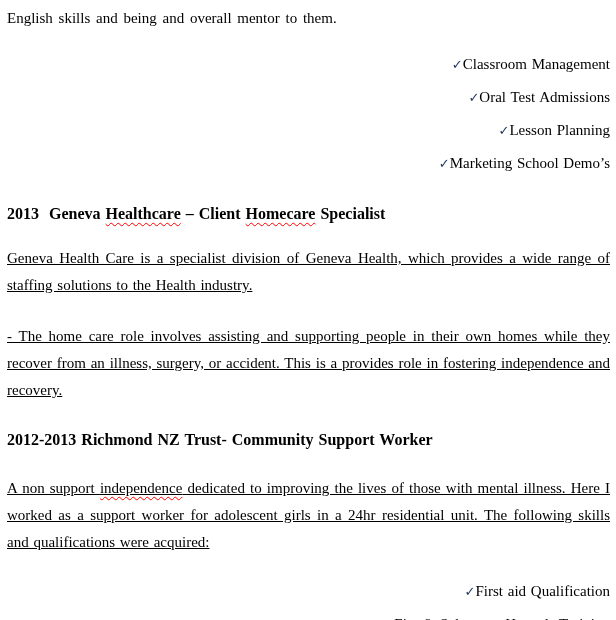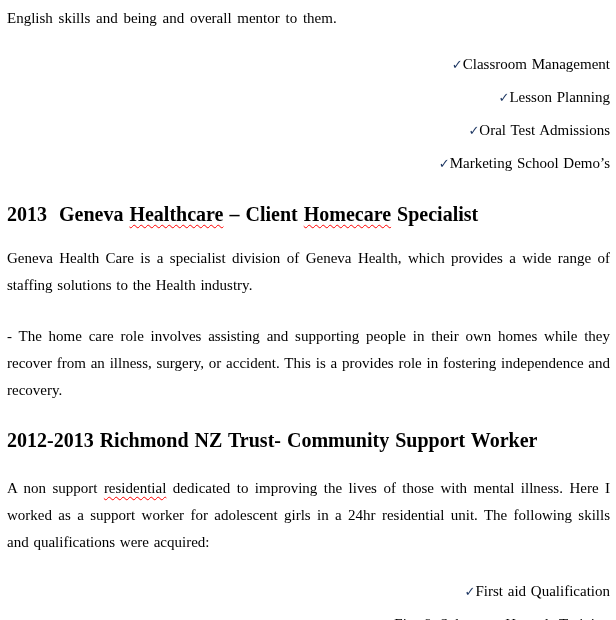--- a/index.html
+++ b/index.html
@@ -18,27 +18,28 @@
     margin: 0;
     line-height: 24px;
     text-align: left;
     word-spacing: 2px;
   }
   .para {
     margin: 0;
     line-height: 27px;
     text-align: justify;
     word-spacing: 1px;
+    text-decoration: underline;
   }
   .para-1 { margin-top: 19px; }
   .para-2 { margin-top: 24px; }
   .para-3 { margin-top: 23px; }
   .heading {
     margin: 0;
-    font-size: 20px;
+    font-size: 16px;
     font-weight: bold;
     line-height: 24px;
     word-spacing: 1px;
   }
   .heading-1 { margin-top: 22px; }
   .heading-2 { margin-top: 24px; }
   .check-list {
     list-style: none;
     margin: 0;
     padding: 0;
@@ -72,39 +73,39 @@
 
 <div class="page">
 
   <p class="intro">English skills and being and overall mentor to them.</p>
 
   <ul class="check-list list-1">
     <li>
       <span class="check">✓</span><span>Classroom Management</span>
     </li>
     <li>
-      <span class="check">✓</span><span>Lesson Planning</span>
+      <span class="check">✓</span><span>Oral Test Admissions</span>
     </li>
     <li>
-      <span class="check">✓</span><span>Oral Test Admissions</span>
+      <span class="check">✓</span><span>Lesson Planning</span>
     </li>
     <li>
       <span class="check">✓</span><span>Marketing School Demo’s</span>
     </li>
   </ul>
 
   <h2 class="heading heading-1"><span>2013&nbsp; Geneva </span><span class="misspelled">Healthcare</span><span> – Client </span><span class="misspelled">Homecare</span><span> Specialist</span></h2>
 
   <p class="para para-1">Geneva Health Care is a specialist division of Geneva Health, which provides a wide range of staffing solutions to the Health industry.</p>
 
   <p class="para para-2">- The home care role involves assisting and supporting people in their own homes while they recover from an illness, surgery, or accident.  This is a provides role in fostering independence and recovery.</p>
 
   <h2 class="heading heading-2">2012-2013 Richmond NZ Trust- Community Support Worker</h2>
 
-  <p class="para para-3"><span>A non support </span><span class="misspelled">residential</span><span> dedicated to improving the lives of those with mental illness. Here I worked as a support worker for adolescent girls in a 24hr residential unit. The following skills and qualifications were acquired:</span></p>
+  <p class="para para-3"><span>A non support </span><span class="misspelled">independence</span><span> dedicated to improving the lives of those with mental illness. Here I worked as a support worker for adolescent girls in a 24hr residential unit. The following skills and qualifications were acquired:</span></p>
 
   <ul class="check-list list-2">
     <li>
       <span class="check">✓</span><span>First aid Qualification</span>
     </li>
     <li>
       <span class="check">✓</span><span>Fire &amp; Substance Hazards Training</span>
     </li>
   </ul>
 

